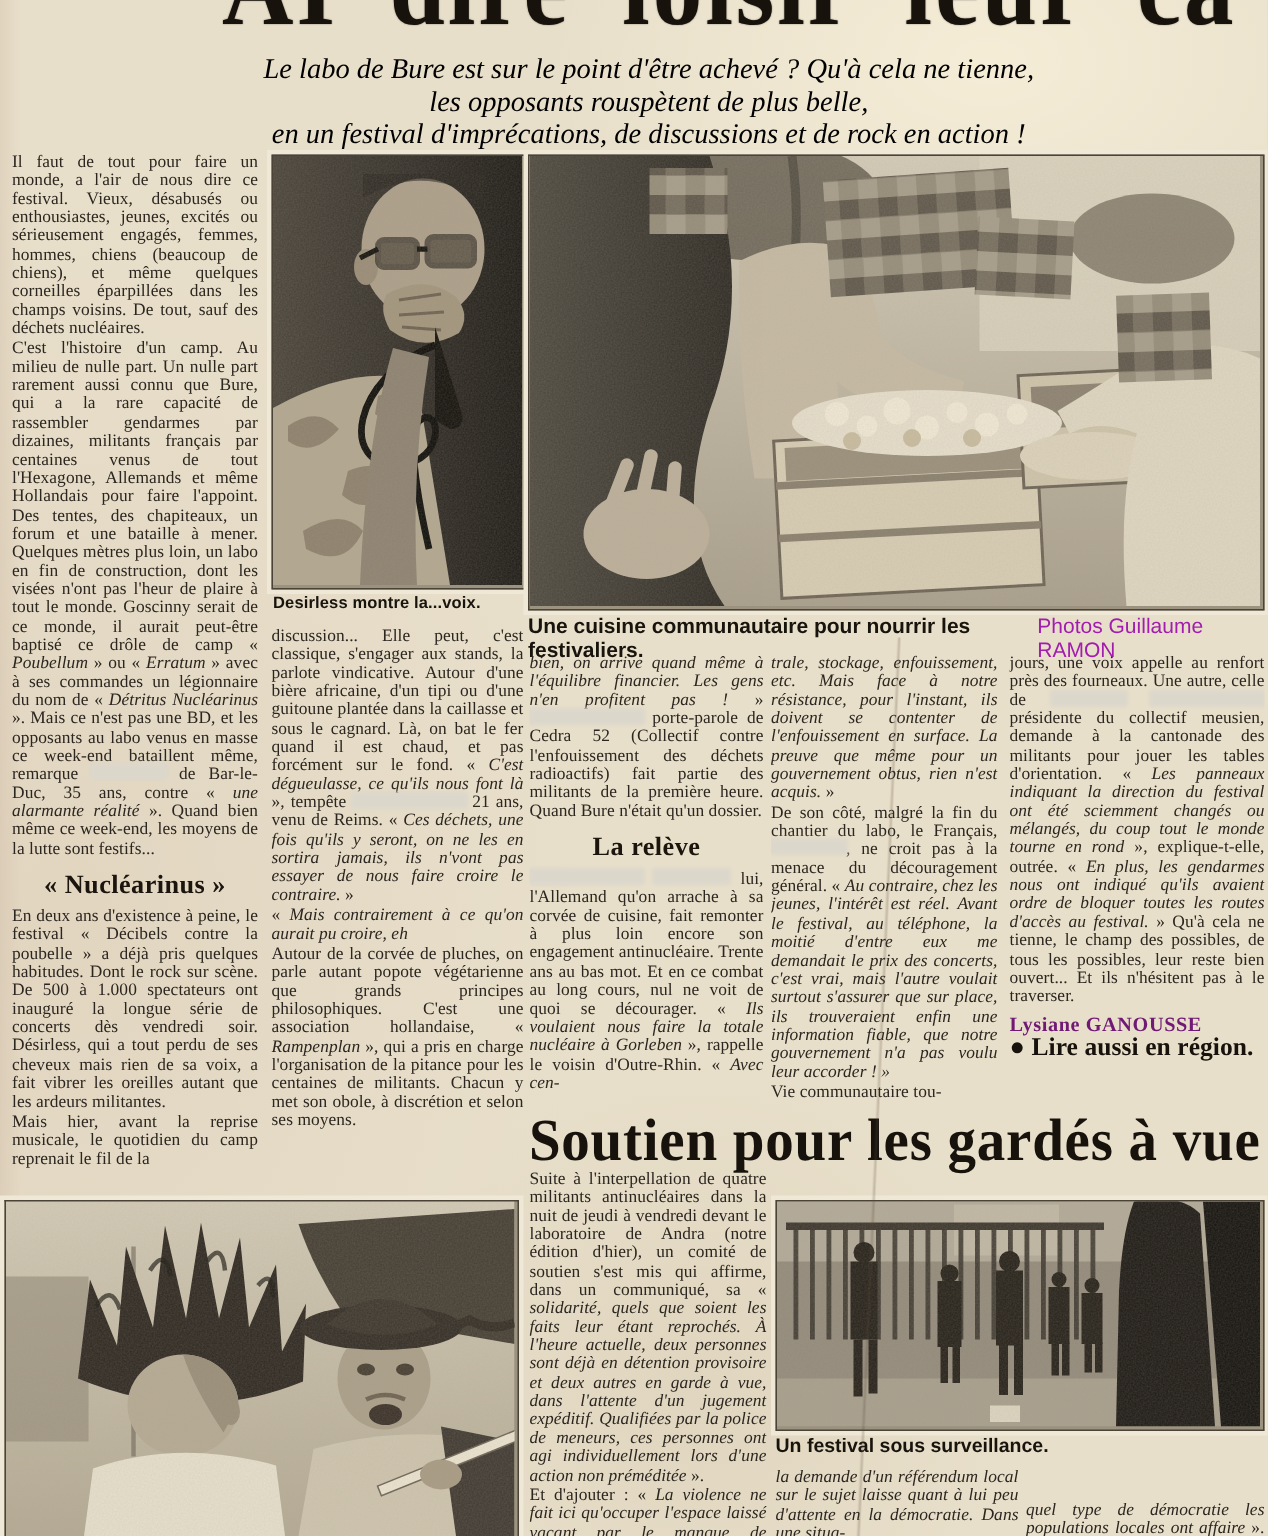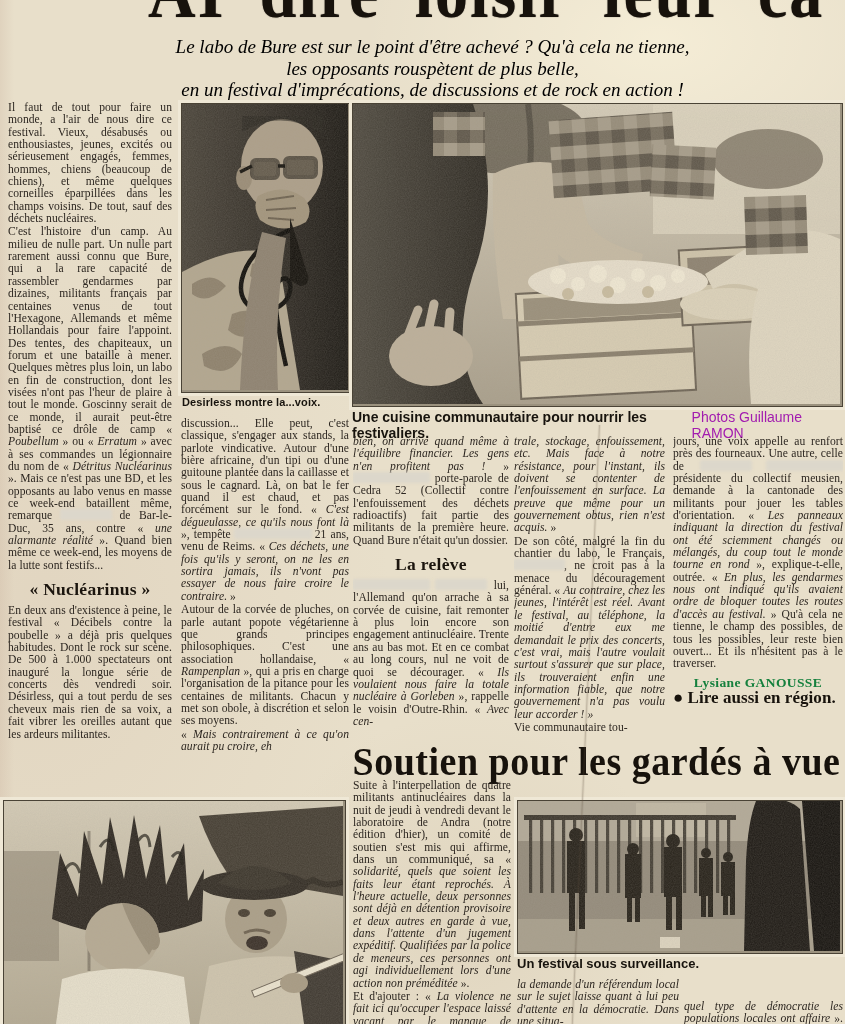--- a/index.html
+++ b/index.html
@@ -38,21 +38,21 @@
   .redact{display:inline-block;height:9px;border-radius:1px;background:#dcd7cb;
     box-shadow:0 0 2px 1px #dcd7cb;filter:blur(1.2px);vertical-align:baseline;}
   .redact.w1{width:50px;} .redact.w2{width:76px;}
 
   #col1{left:8px;top:102px;width:164px;height:692px;}
   #col2{left:181px;top:418px;width:168px;height:374px;}
   #col3{left:353px;top:436px;width:156px;height:314px;}
   #col4{left:514px;top:436px;width:151px;height:322px;}
   #col5{left:673px;top:436px;width:170px;height:300px;}
 
-  .byline{font-weight:bold;text-align:center;font-size:13.5px;margin-top:6px;letter-spacing:.4px;color:#15803d;}
+  .byline{font-weight:bold;font-size:13.5px;margin-top:6px;letter-spacing:.4px;color:#701a75;}
   .see-also{font-weight:bold;font-size:17px;margin-top:3px;color:#17120c;text-align:left;}
 
   
   .photo{position:absolute;border:1px solid #4a4336;background:#9b927f;box-shadow:0 0 0 3px #efe8d6;}
   #photo-singer{left:181px;top:103px;width:168px;height:288px;}
   #photo-kitchen{left:352px;top:103px;width:489px;height:302px;}
   #photo-punks{left:3px;top:800px;width:341px;height:224px;border-bottom:none;}
   #photo-surv{left:517px;top:800px;width:324px;height:152px;}
   .photo svg{display:block;}
 
@@ -84,20 +84,21 @@
   <div>Le labo de Bure est sur le point d'être achevé ? Qu'à cela ne tienne,</div>
   <div>les opposants rouspètent de plus belle,</div>
   <div>en un festival d'imprécations, de discussions et de rock en action !</div>
 </div>
 
 <div id="col1" class="col">
     <p class="blk-p">Il faut de tout pour faire un monde, a l'air de nous dire ce festival. Vieux, désabusés ou enthousiastes, jeunes, excités ou sérieusement engagés, femmes, hommes, chiens (beaucoup de chiens), et même quelques corneilles éparpillées dans les champs voisins. De tout, sauf des déchets nucléaires.</p>
     <p class="blk-p">C'est l'histoire d'un camp. Au milieu de nulle part. Un nulle part rarement aussi connu que Bure, qui a la rare capacité de rassembler gendarmes par dizaines, militants français par centaines venus de tout l'Hexagone, Allemands et même Hollandais pour faire l'appoint. Des tentes, des chapiteaux, un forum et une bataille à mener. Quelques mètres plus loin, un labo en fin de construction, dont les visées n'ont pas l'heur de plaire à tout le monde. Goscinny serait de ce monde, il aurait peut-être baptisé ce drôle de camp « <i>Poubellum</i> » ou « <i>Erratum</i> » avec à ses commandes un légionnaire du nom de « <i>Détritus Nucléarinus</i> ». Mais ce n'est pas une BD, et les opposants au labo venus en masse ce week-end bataillent même, remarque <span class="redact w1"></span> de Bar-le-Duc, 35 ans, contre « <i>une alarmante réalité</i> ». Quand bien même ce week-end, les moyens de la lutte sont festifs...</p>
     <h3 class="blk-h">« Nucléarinus »</h3>
     <p class="blk-p">En deux ans d'existence à peine, le festival « Décibels contre la poubelle » a déjà pris quelques habitudes. Dont le rock sur scène. De 500 à 1.000 spectateurs ont inauguré la longue série de concerts dès vendredi soir. Désirless, qui a tout perdu de ses cheveux mais rien de sa voix, a fait vibrer les oreilles autant que les ardeurs militantes.</p>
+    <p class="blk-p">Mais hier, avant la reprise musicale, le quotidien du camp reprenait le fil de la</p>
   </div>
 
 <div id="photo-singer" class="photo">
   <svg width="166" height="286" viewBox="0 0 166 286">
     <defs>
       <filter id="grain" x="0" y="0" width="100%" height="100%">
         <feTurbulence type="fractalNoise" baseFrequency="0.9" numOctaves="2" result="n"></feTurbulence>
         <feColorMatrix in="n" type="matrix" values="0 0 0 0 0.42  0 0 0 0 0.39  0 0 0 0 0.34  0 0 0 0.45 0"></feColorMatrix>
       </filter>
       <linearGradient id="gStage" x1="0" y1="0" x2="1" y2="0">
@@ -127,22 +128,22 @@
     <path d="M108,114 L126,172 q2,10 -8,10 L108,176 Z" fill="#14110c"></path>
     <path d="M108,126 C52,148 44,208 84,206 C116,204 112,164 97,177 C90,186 95,222 104,262" stroke="#0f0d09" stroke-width="4.5" fill="none"></path>
     <path d="M58,286 Q62,190 80,128 L104,134 Q92,210 96,286 Z" fill="#8e8270"></path>
     <rect width="166" height="286" filter="url(#grain)" opacity="0.5"></rect>
   </svg>
 </div>
 <div id="cap-singer" class="caption">Desirless montre la...voix.</div>
 
 <div id="col2" class="col">
     <p class="blk-p">discussion... Elle peut, c'est classique, s'engager aux stands, la parlote vindicative. Autour d'une bière africaine, d'un tipi ou d'une guitoune plantée dans la caillasse et sous le cagnard. Là, on bat le fer quand il est chaud, et pas forcément sur le fond. « <i>C'est dégueulasse, ce qu'ils nous font là</i> », tempête <span class="redact w2"></span> 21 ans, venu de Reims. « <i>Ces déchets, une fois qu'ils y seront, on ne les en sortira jamais, ils n'vont pas essayer de nous faire croire le contraire.</i> »</p>
+    <p class="blk-p">« <i>Mais contrairement à ce qu'on aurait pu croire, eh</i></p>
     <p class="blk-p">Autour de la corvée de pluches, on parle autant popote végétarienne que grands principes philosophiques. C'est une association hollandaise, « <i>Rampenplan</i> », qui a pris en charge l'organisation de la pitance pour les centaines de militants. Chacun y met son obole, à discrétion et selon ses moyens.</p>
-    <p class="blk-p">« <i>Mais contrairement à ce qu'on aurait pu croire, eh</i></p>
   </div>
 
 <div id="photo-kitchen" class="photo">
   <svg width="487" height="300" viewBox="0 0 487 300">
     <defs>
       <linearGradient id="gSky" x1="0" y1="0" x2="0" y2="1">
         <stop offset="0" stop-color="#d5ccb8"></stop>
           <stop offset="1" stop-color="#a99f8b"></stop>
       </linearGradient>
       <linearGradient id="gDark" x1="0" y1="0" x2="1" y2="0">

